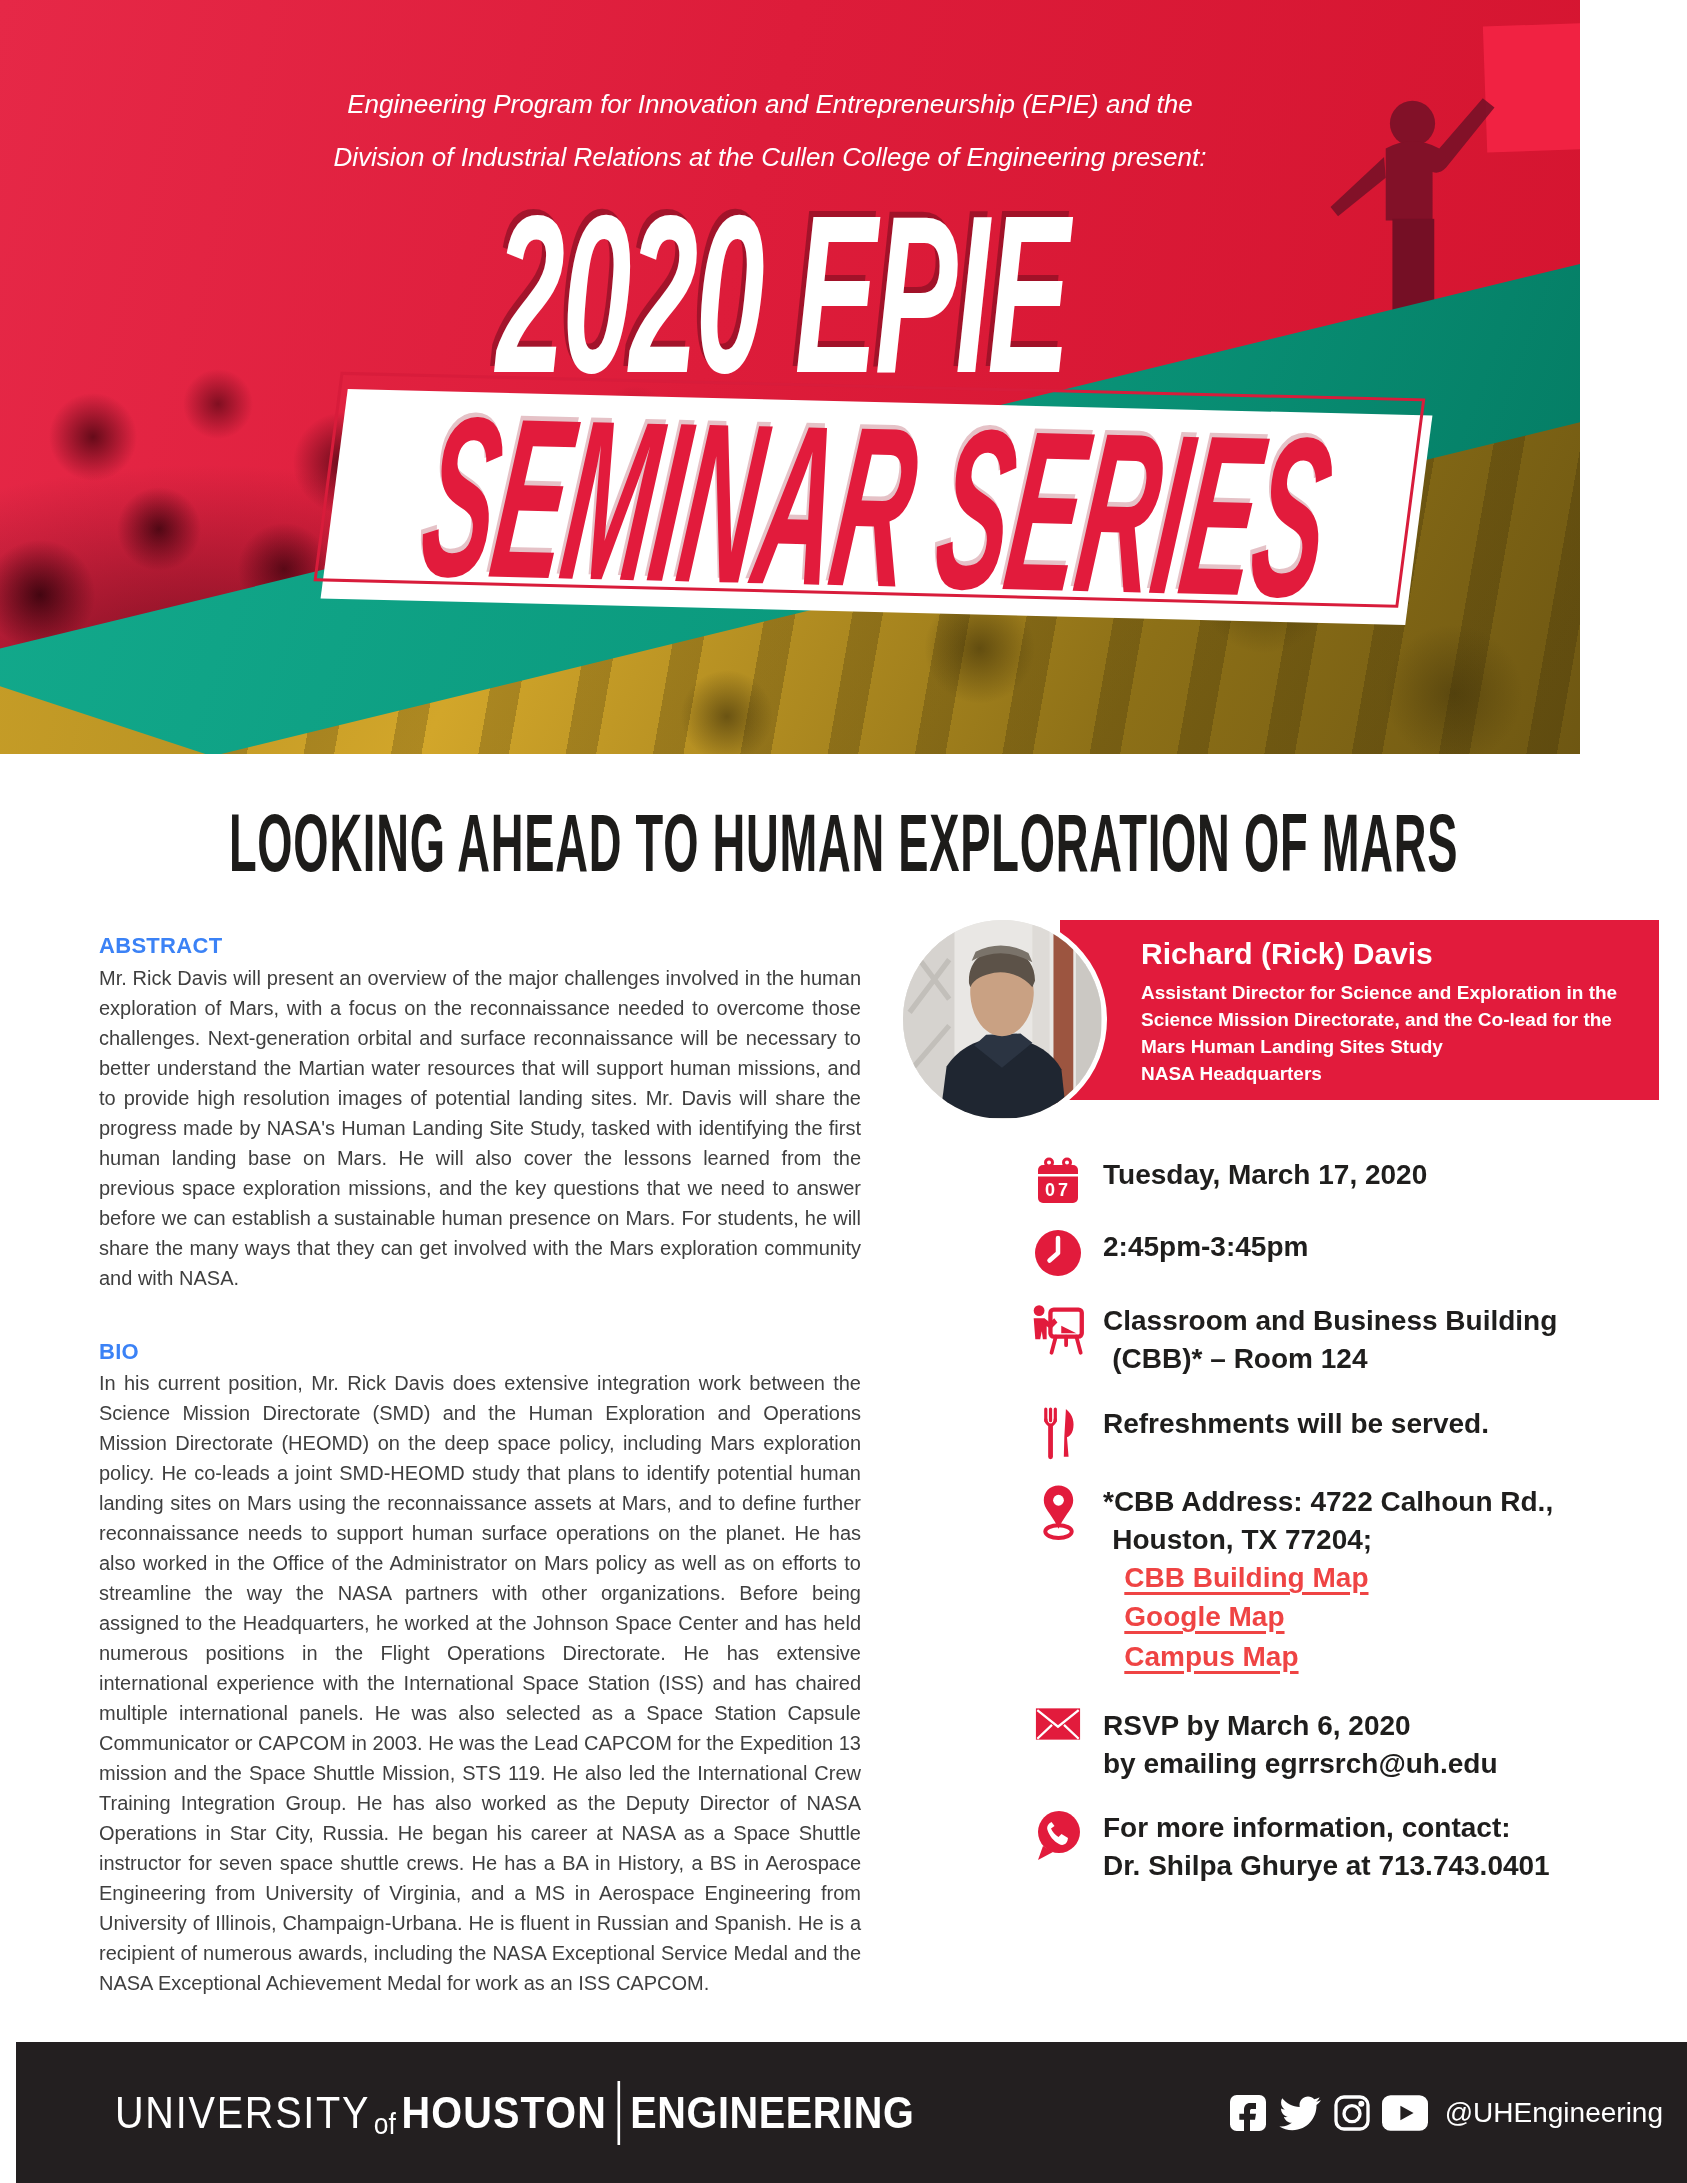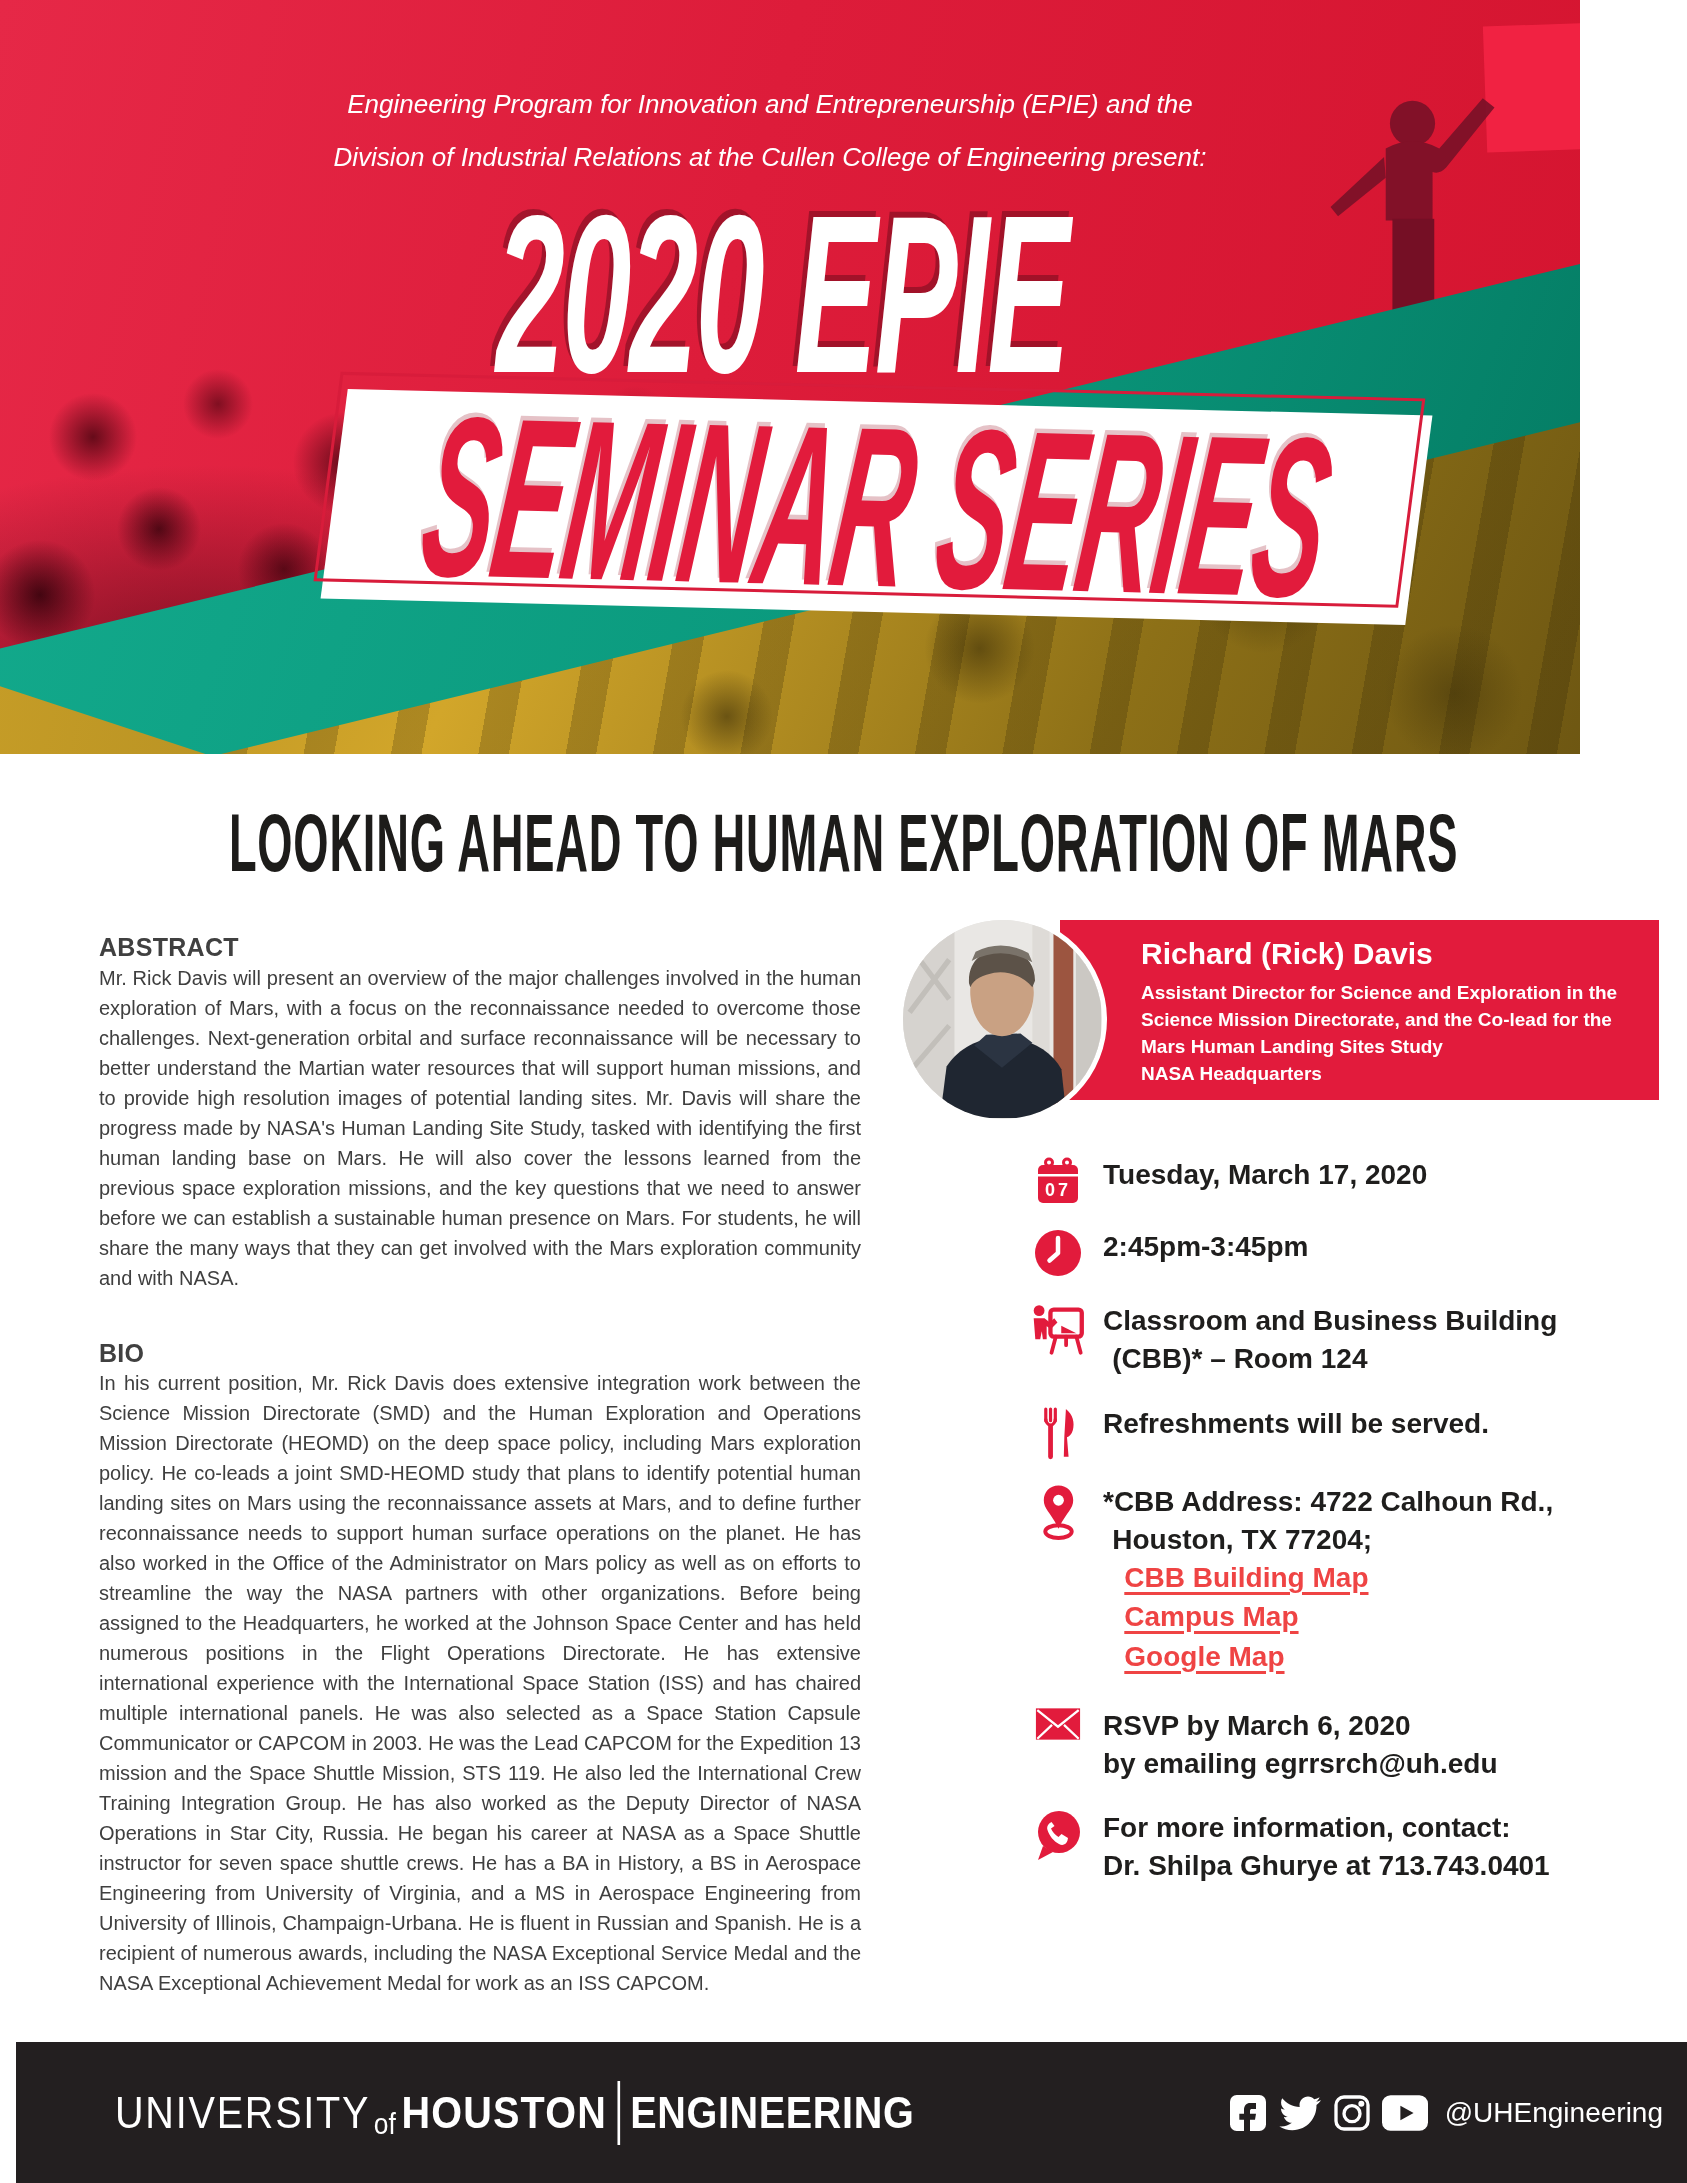--- a/index.html
+++ b/index.html
@@ -62,21 +62,21 @@
   .banner-text { white-space:nowrap; color:#e21b3c; font-size:228px; font-weight:700; font-style:italic;
     letter-spacing:-2.6px; transform:scaleX(.47); transform-origin:center;
     text-shadow:-5.3px -4.6px 0 rgba(150,12,32,.25); }
 
   
   .title-wrap { position:absolute; left:0; right:0; top:797px; display:flex; justify-content:center; }
   .main-title { white-space:nowrap; color:#1d1c1a; font-size:81px; font-weight:700;
     letter-spacing:1.3px; transform:scaleX(.56); transform-origin:center; }
 
   
-  .sec-label { position:absolute; left:99px; color:#404040; font-size:25px; font-weight:700; letter-spacing:0.3px; }
+  .sec-label { position:absolute; left:99px; color:#3b82f6; font-size:22px; font-weight:700; letter-spacing:0.3px; }
   .sec-label.abstract { top:933px; }
   .sec-label.bio { top:1339px; }
   .body-copy { position:absolute; left:99px; width:762px; color:#3f3f3f;
     font-size:20px; line-height:30px; text-align:justify; }
   .body-copy.abstract { top:963px; }
   .body-copy.bio { top:1368px; }
 
   
   .speaker-card { position:absolute; left:1060px; top:920px; width:599px; height:180px;
     background:#e21b3c; color:#ffffff; padding:17px 20px 0 81px; }
@@ -230,22 +230,22 @@
       <svg width="49" height="60" viewBox="0 0 100 120">
         <ellipse cx="50" cy="98" rx="27" ry="13" fill="none" stroke="#e21b3c" stroke-width="8"></ellipse>
         <path d="M50 4 C32 4 20 17 20 34 c0 18 15 26 30 58 c15 -32 30 -40 30 -58 c0 -17 -12 -30 -30 -30z" fill="#e21b3c"></path>
         <circle cx="50" cy="34" r="11" fill="#ffffff"></circle>
       </svg>
     </div>
     <div class="dtext">
       <div>*CBB Address: 4722 Calhoun Rd.,</div>
       <div class="indent1">Houston, TX 77204;</div>
       <div class="indent1"><span class="map-link">CBB Building Map</span></div>
+      <div class="indent1"><span class="map-link">Google Map</span></div>
       <div class="indent1"><span class="map-link">Campus Map</span></div>
-      <div class="indent1"><span class="map-link">Google Map</span></div>
     </div>
   </div>
 
   <div class="drow" style="left:1029px; top:1707px;">
     <div class="ibox">
       <svg width="46" height="34" viewBox="0 0 100 72">
         <rect x="2" y="2" width="96" height="68" fill="#e21b3c"></rect>
         <path d="M5 6 L50 42 L95 6" stroke="#ffffff" stroke-width="5" fill="none"></path>
         <path d="M5 68 L37 38 M95 68 L63 38" stroke="#ffffff" stroke-width="5" fill="none"></path>
       </svg>

